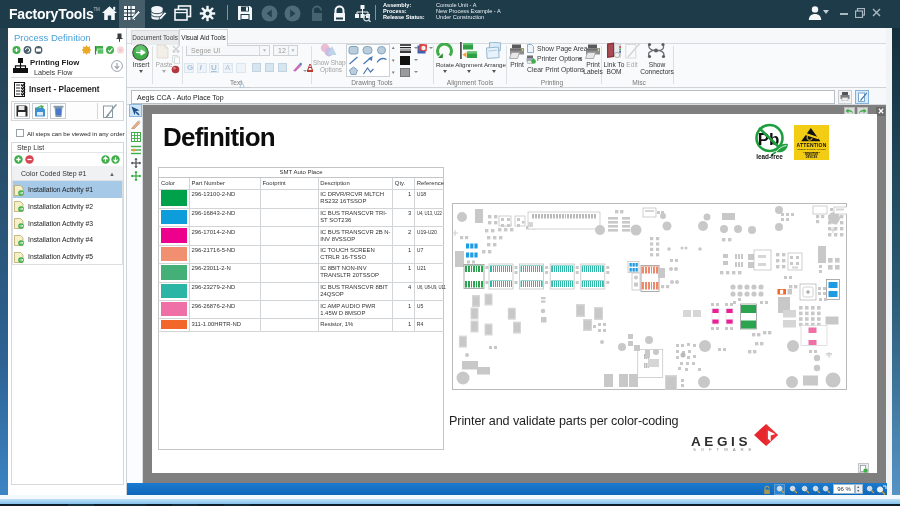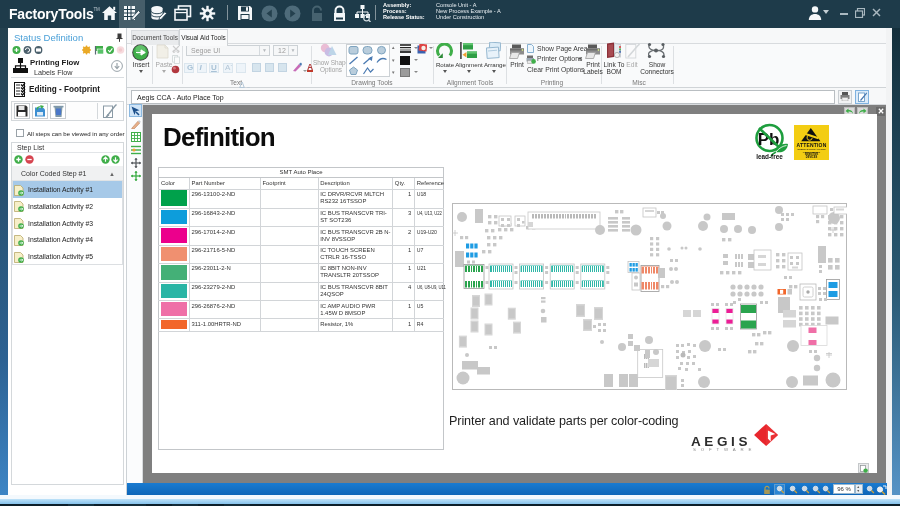--- a/index.html
+++ b/index.html
@@ -139,21 +139,21 @@
     <rect x="0.5" y="3" width="7" height="6.5" fill="#1e3b4a" stroke="#a9b8c0" stroke-width="1.2"></rect>
   </svg>
 <svg class="abs" style="left:872px;top:8px;" width="9" height="9" viewBox="0 0 9 9">
     <g stroke="#a9b8c0" stroke-width="1.4">
       <line x1="1" y1="1" x2="8" y2="8"></line>
       <line x1="8" y1="1" x2="1" y2="8"></line>
     </g>
   </svg>
 
 <div class="abs" style="left:8px;top:28px;width:119px;height:466.5px;background:#fff;border-right:1px solid #cdd2d6;"></div>
-<div class="abs" style="left:14px;top:32px;color:#4aa0d8;font-size:9.5px;">Status Definition</div>
+<div class="abs" style="left:14px;top:32px;color:#4aa0d8;font-size:9.5px;">Process Definition</div>
 <svg class="abs" style="left:116px;top:33px;" width="7" height="9" viewBox="0 0 7 9">
     <rect x="1.5" y="0.5" width="4" height="4.5" fill="#3a3a3a"></rect>
     <line x1="0.5" y1="5.5" x2="6.5" y2="5.5" stroke="#3a3a3a" stroke-width="1.1"></line>
     <line x1="3.5" y1="5.5" x2="3.5" y2="8.8" stroke="#3a3a3a" stroke-width="1"></line>
   </svg>
 
 <svg class="abs" style="left:12px;top:45px;" width="113" height="10" viewBox="0 0 113 10" overflow="visible">
  <circle cx="4.5" cy="5" r="4" fill="#3fae49"></circle>
     <path d="M2.4 5 h4.2 M4.5 2.9 v4.2" stroke="#fff" stroke-width="1.2"></path>
  <circle cx="15.5" cy="5" r="4" fill="#42586400"></circle>
@@ -217,21 +217,21 @@
       <line x1="2" y1="9" x2="6" y2="9"></line>
       <line x1="2" y1="12" x2="6" y2="12"></line>
     </g>
     <g stroke="#111" stroke-width="1.2" fill="none">
       <path d="M7 2.5 l1.5 1.5 l2.5-3"></path>
       <path d="M7 5.5 l1.5 1.5 l2.5-3"></path>
       <path d="M7 8.5 l1.5 1.5 l2.5-3"></path>
       <path d="M7 11.5 l1.5 1.5 l2.5-3"></path>
     </g>
   </svg>
-<div class="abs" style="left:29px;top:85px;font-size:8.2px;font-weight:bold;color:#1c1c1c;">Editing - Footprint</div>
+<div class="abs" style="left:29px;top:85px;font-size:8.2px;font-weight:bold;color:#1c1c1c;">Insert - Placement</div>
 
 <div class="abs" style="left:11px;top:101px;width:113px;height:20px;border:1px solid #d4d8db;background:#fdfdfd;"></div>
 <div class="abs" style="left:14px;top:103px;width:16px;height:16px;border:1px solid #c8cdd1;background:#fff;"></div>
 <svg class="abs" style="left:16px;top:105px;" width="12" height="12" viewBox="0 0 12 12">
     <path d="M0.5 0.5 h9.5 l1.5 1.5 v9.5 H0.5 Z" fill="#2a2a2a"></path>
     <rect x="2.5" y="1" width="6" height="4" fill="#e8e8e8"></rect>
     <rect x="2" y="7" width="7.5" height="4.5" fill="#fff"></rect>
   </svg>
 <div class="abs" style="left:32px;top:103px;width:16px;height:16px;border:1px solid #c8cdd1;background:#fff;"></div>
 <svg class="abs" style="left:34px;top:105px;" width="12" height="12" viewBox="0 0 12 12">

